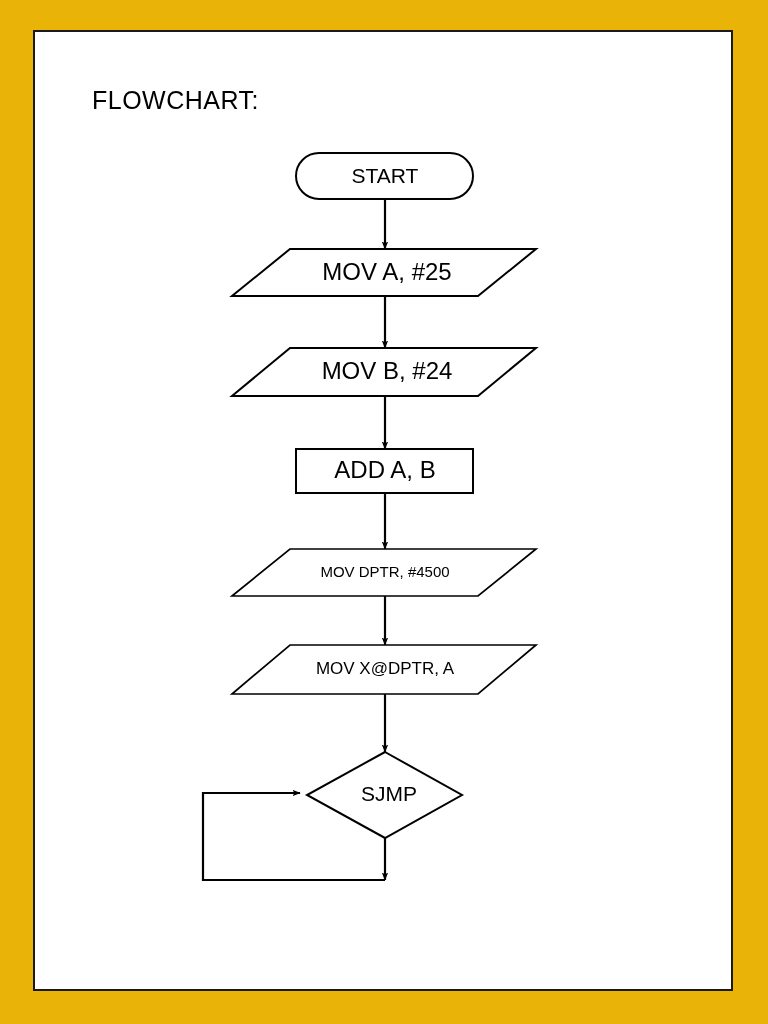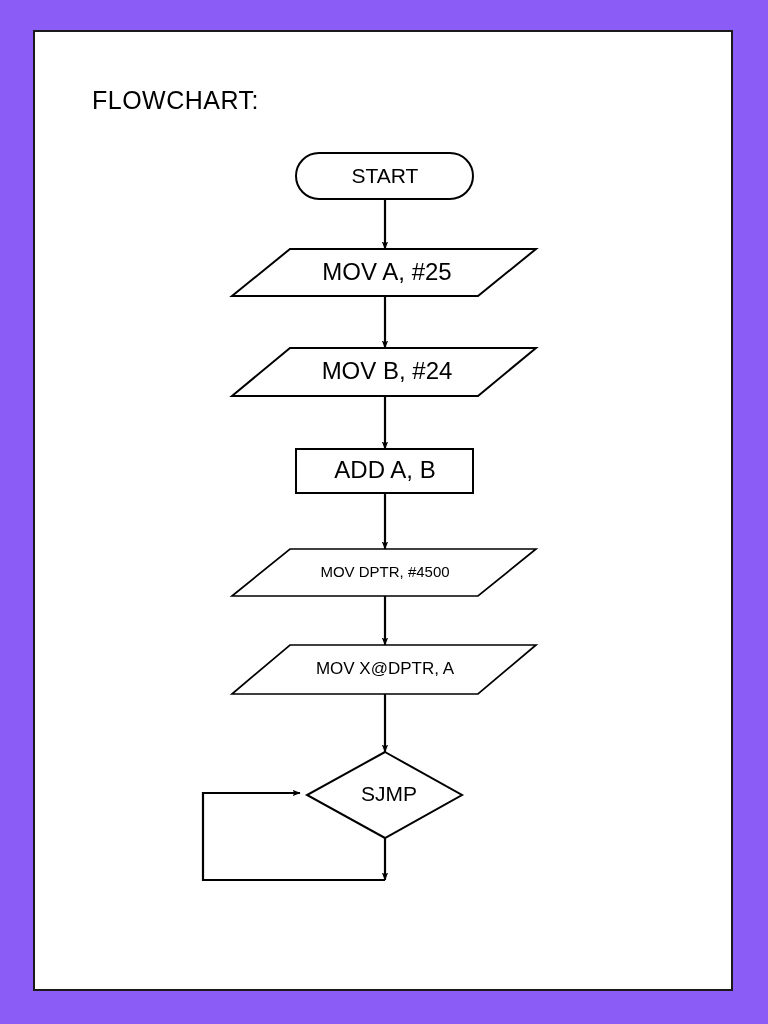--- a/index.html
+++ b/index.html
@@ -13,21 +13,21 @@
     height: 1024px;
     font-family: "Liberation Sans", sans-serif;
     color: #000000;
     overflow: hidden;
     position: relative;
   }
   #page {
     position: relative;
     width: 768px;
     height: 1024px;
-    background: #8b5cf6;
+    background: #eab308;
   }
   #page-border {
     position: absolute;
     left: 33px;
     top: 30px;
     width: 700px;
     height: 961px;
     border: 2px solid #1a1a1a;
     box-sizing: border-box;
     background: #ffffff;

